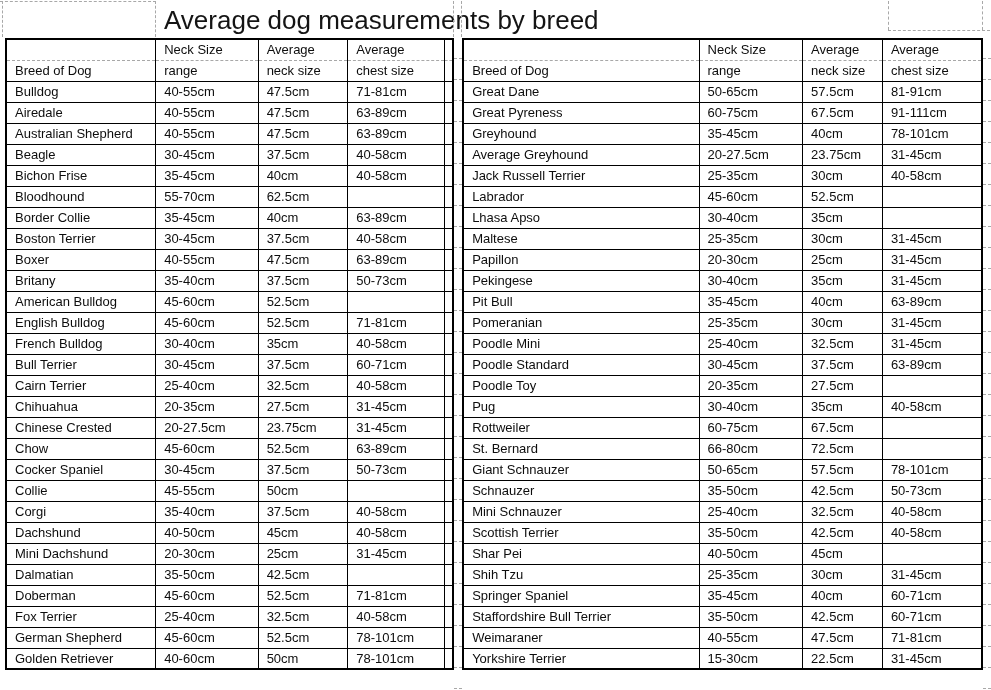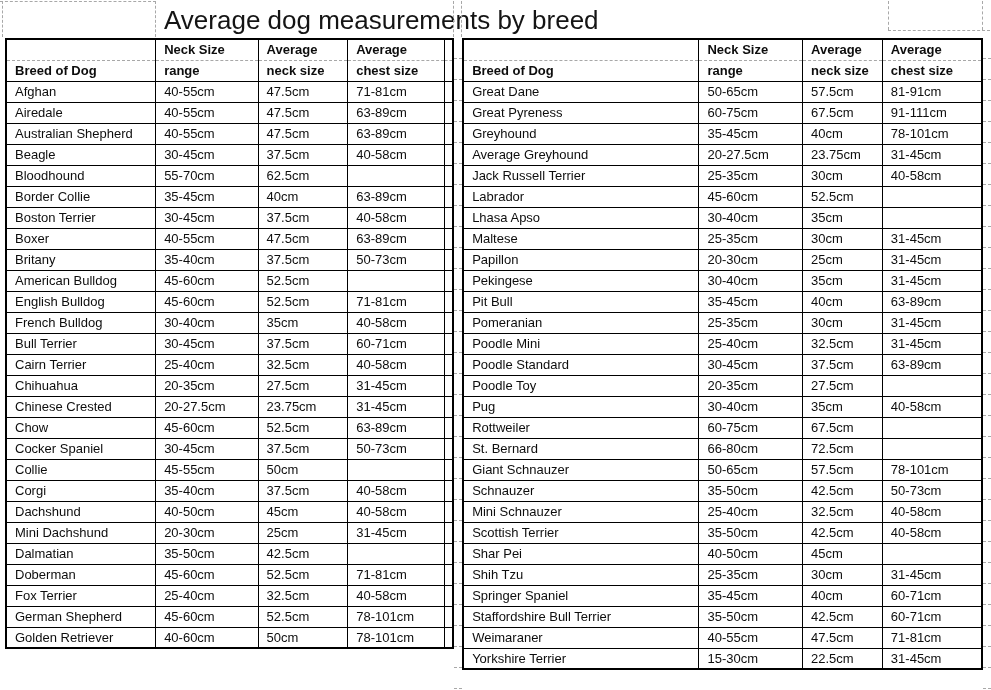--- a/index.html
+++ b/index.html
@@ -20,21 +20,21 @@
   .d-v5{left:888px;top:1px;height:29px;border-left-width:1px;}
   .d-h2{left:888px;top:30px;width:102px;border-top-width:1px;}
   .d-v6{left:982px;top:1px;height:29px;border-left-width:1px;}
 
   .body-area{position:absolute;left:5px;top:38px;display:flex;align-items:flex-start;}
 
   table{border-collapse:collapse;table-layout:fixed;border:2px solid #000;}
   td,th{box-sizing:border-box;height:21px;padding:0 2px 0 8px;margin:0;
         border:1.5px solid #000;font-size:13px;line-height:19px;color:#0d0d0d;
         text-align:left;vertical-align:middle;white-space:nowrap;overflow:hidden;}
-  th{font-weight:bold;}
+  th{font-weight:normal;}
   tr.h1 th{border-bottom:1px dashed #a8a8a8;}
   tr.h2 th{border-top:0;}
   td.spacer,th.spacer{padding:0;}
 
   .gutter,.rmargin{width:8px;display:flex;flex-direction:column;}
   .stub{height:21px;box-sizing:border-box;border-bottom:1px dashed #a8a8a8;}
 
   .squiggle{text-decoration-style:wavy;
             text-decoration-color:#e00000;text-decoration-thickness:1px;
             text-underline-offset:3px;}
@@ -76,21 +76,21 @@
         <tr class="h2">
           <th>Breed of Dog</th>
           <th>range</th>
           <th>neck size</th>
           <th>chest size</th>
           <th class="spacer"></th>
         </tr>
       </thead>
       <tbody id="tbody-left">
           <tr>
-            <td>Afghan</td>
+            <td>Bulldog</td>
             <td>40-55cm</td>
             <td>47.5cm</td>
             <td>71-81cm</td>
             <td class="spacer"></td>
           </tr>
           <tr>
             <td>Airedale</td>
             <td>40-55cm</td>
             <td>47.5cm</td>
             <td>63-89cm</td>
@@ -100,20 +100,27 @@
             <td>Australian Shepherd</td>
             <td>40-55cm</td>
             <td>47.5cm</td>
             <td>63-89cm</td>
             <td class="spacer"></td>
           </tr>
           <tr>
             <td>Beagle</td>
             <td>30-45cm</td>
             <td>37.5cm</td>
+            <td>40-58cm</td>
+            <td class="spacer"></td>
+          </tr>
+          <tr>
+            <td>Bichon <span class="squiggle">Frise</span></td>
+            <td>35-45cm</td>
+            <td>40cm</td>
             <td>40-58cm</td>
             <td class="spacer"></td>
           </tr>
           <tr>
             <td>Bloodhound</td>
             <td>55-70cm</td>
             <td>62.5cm</td>
             <td></td>
             <td class="spacer"></td>
           </tr>

